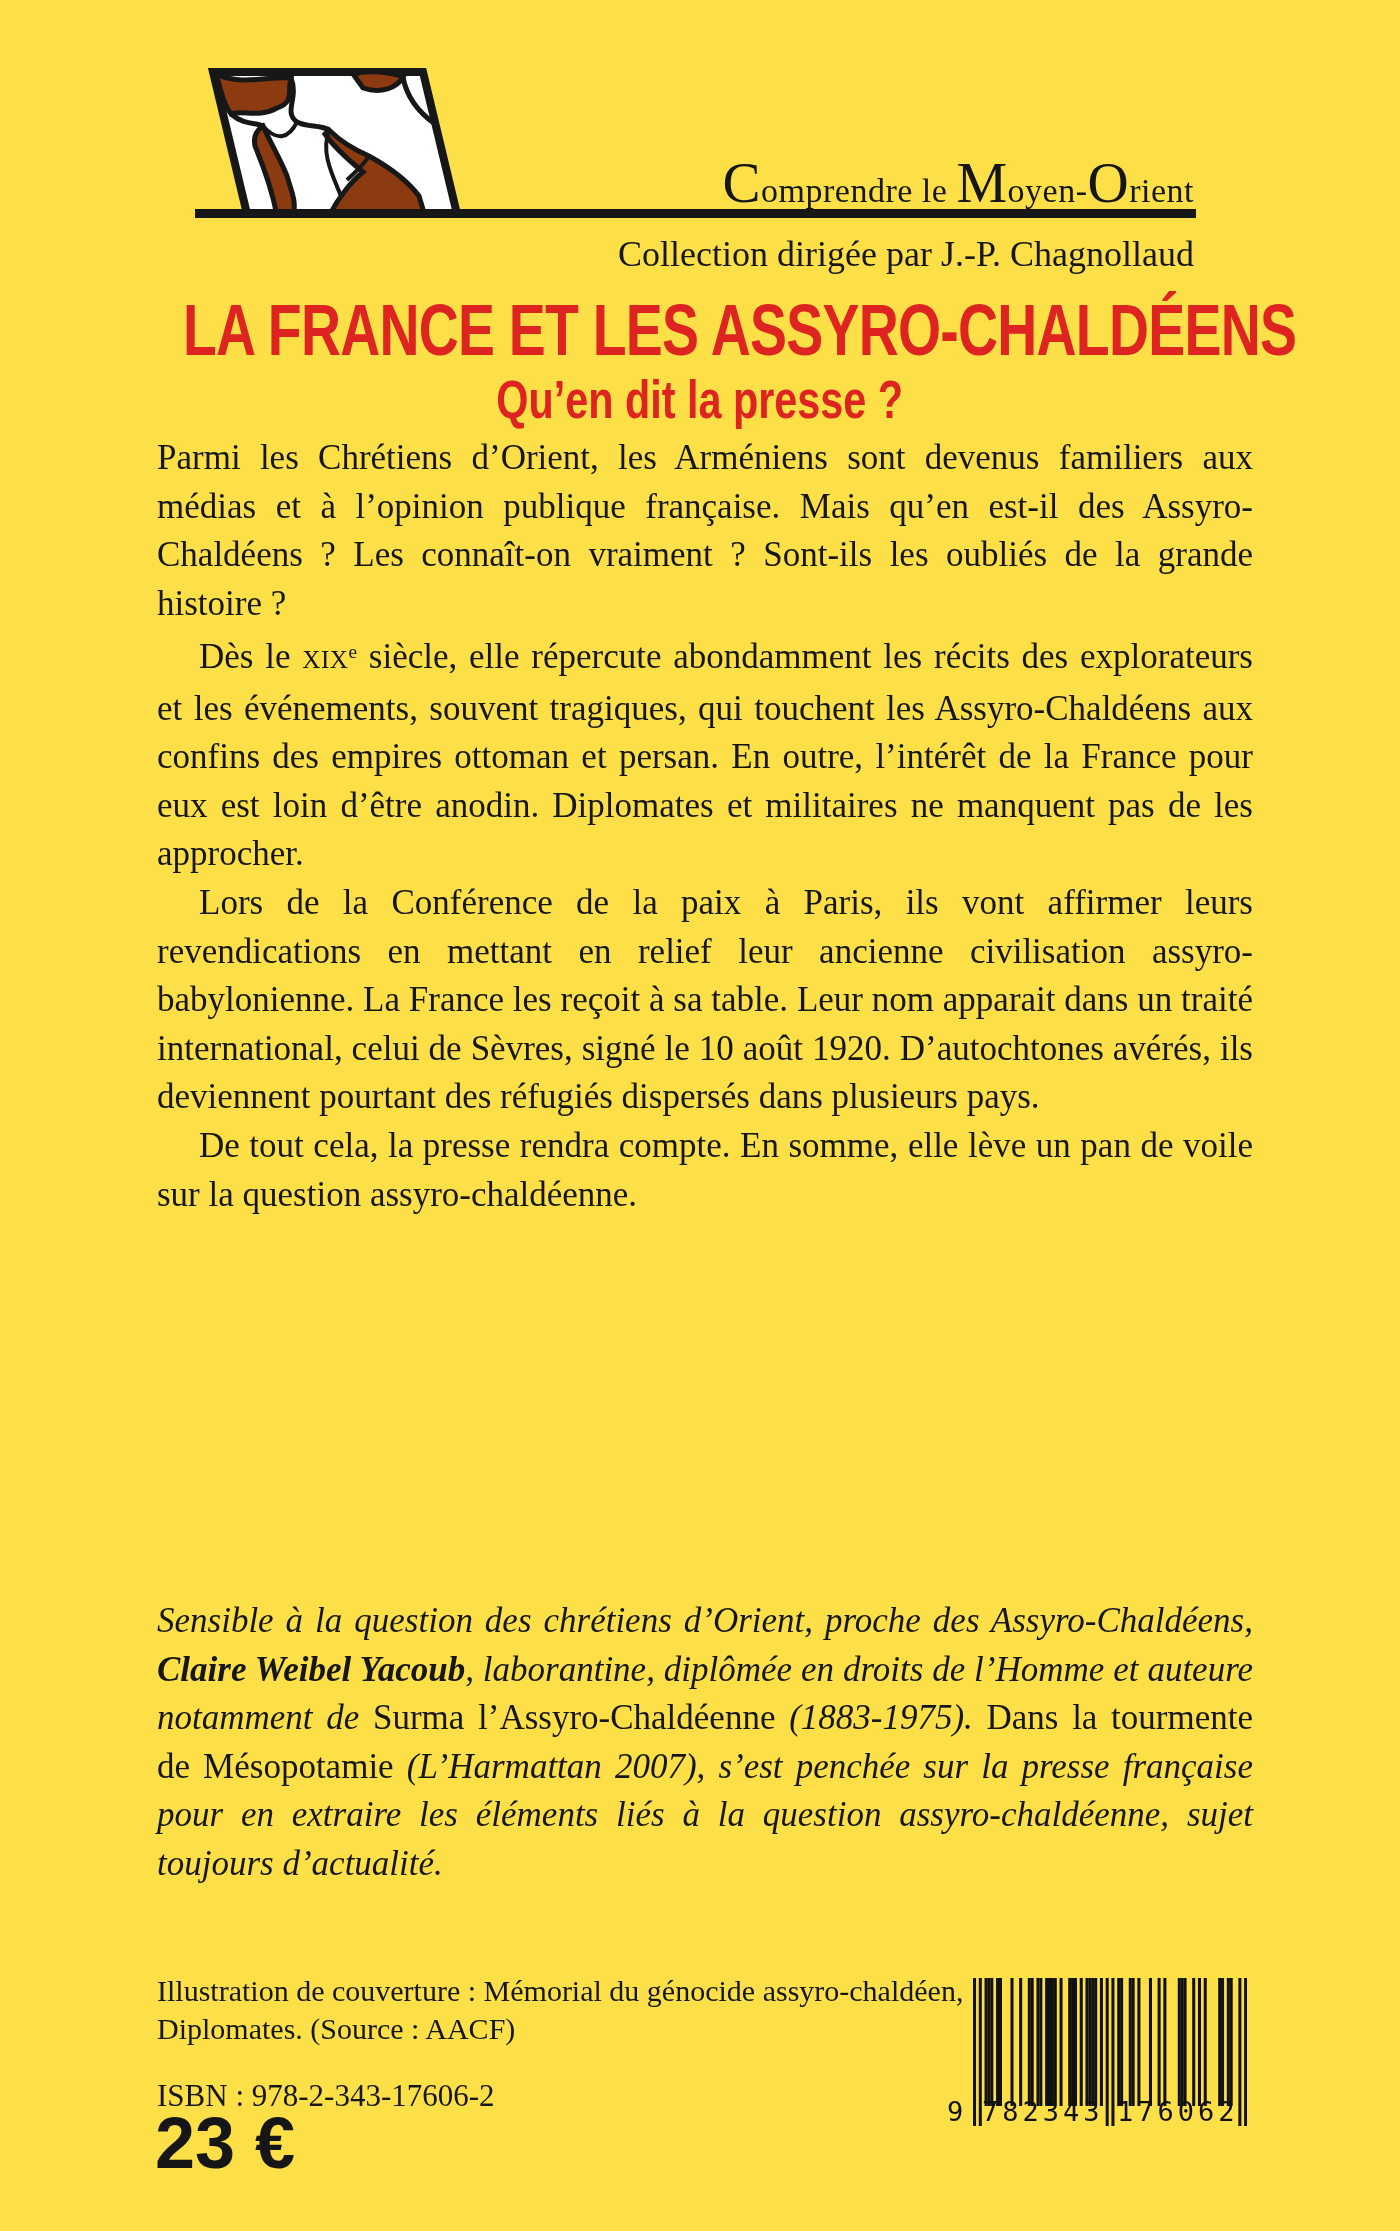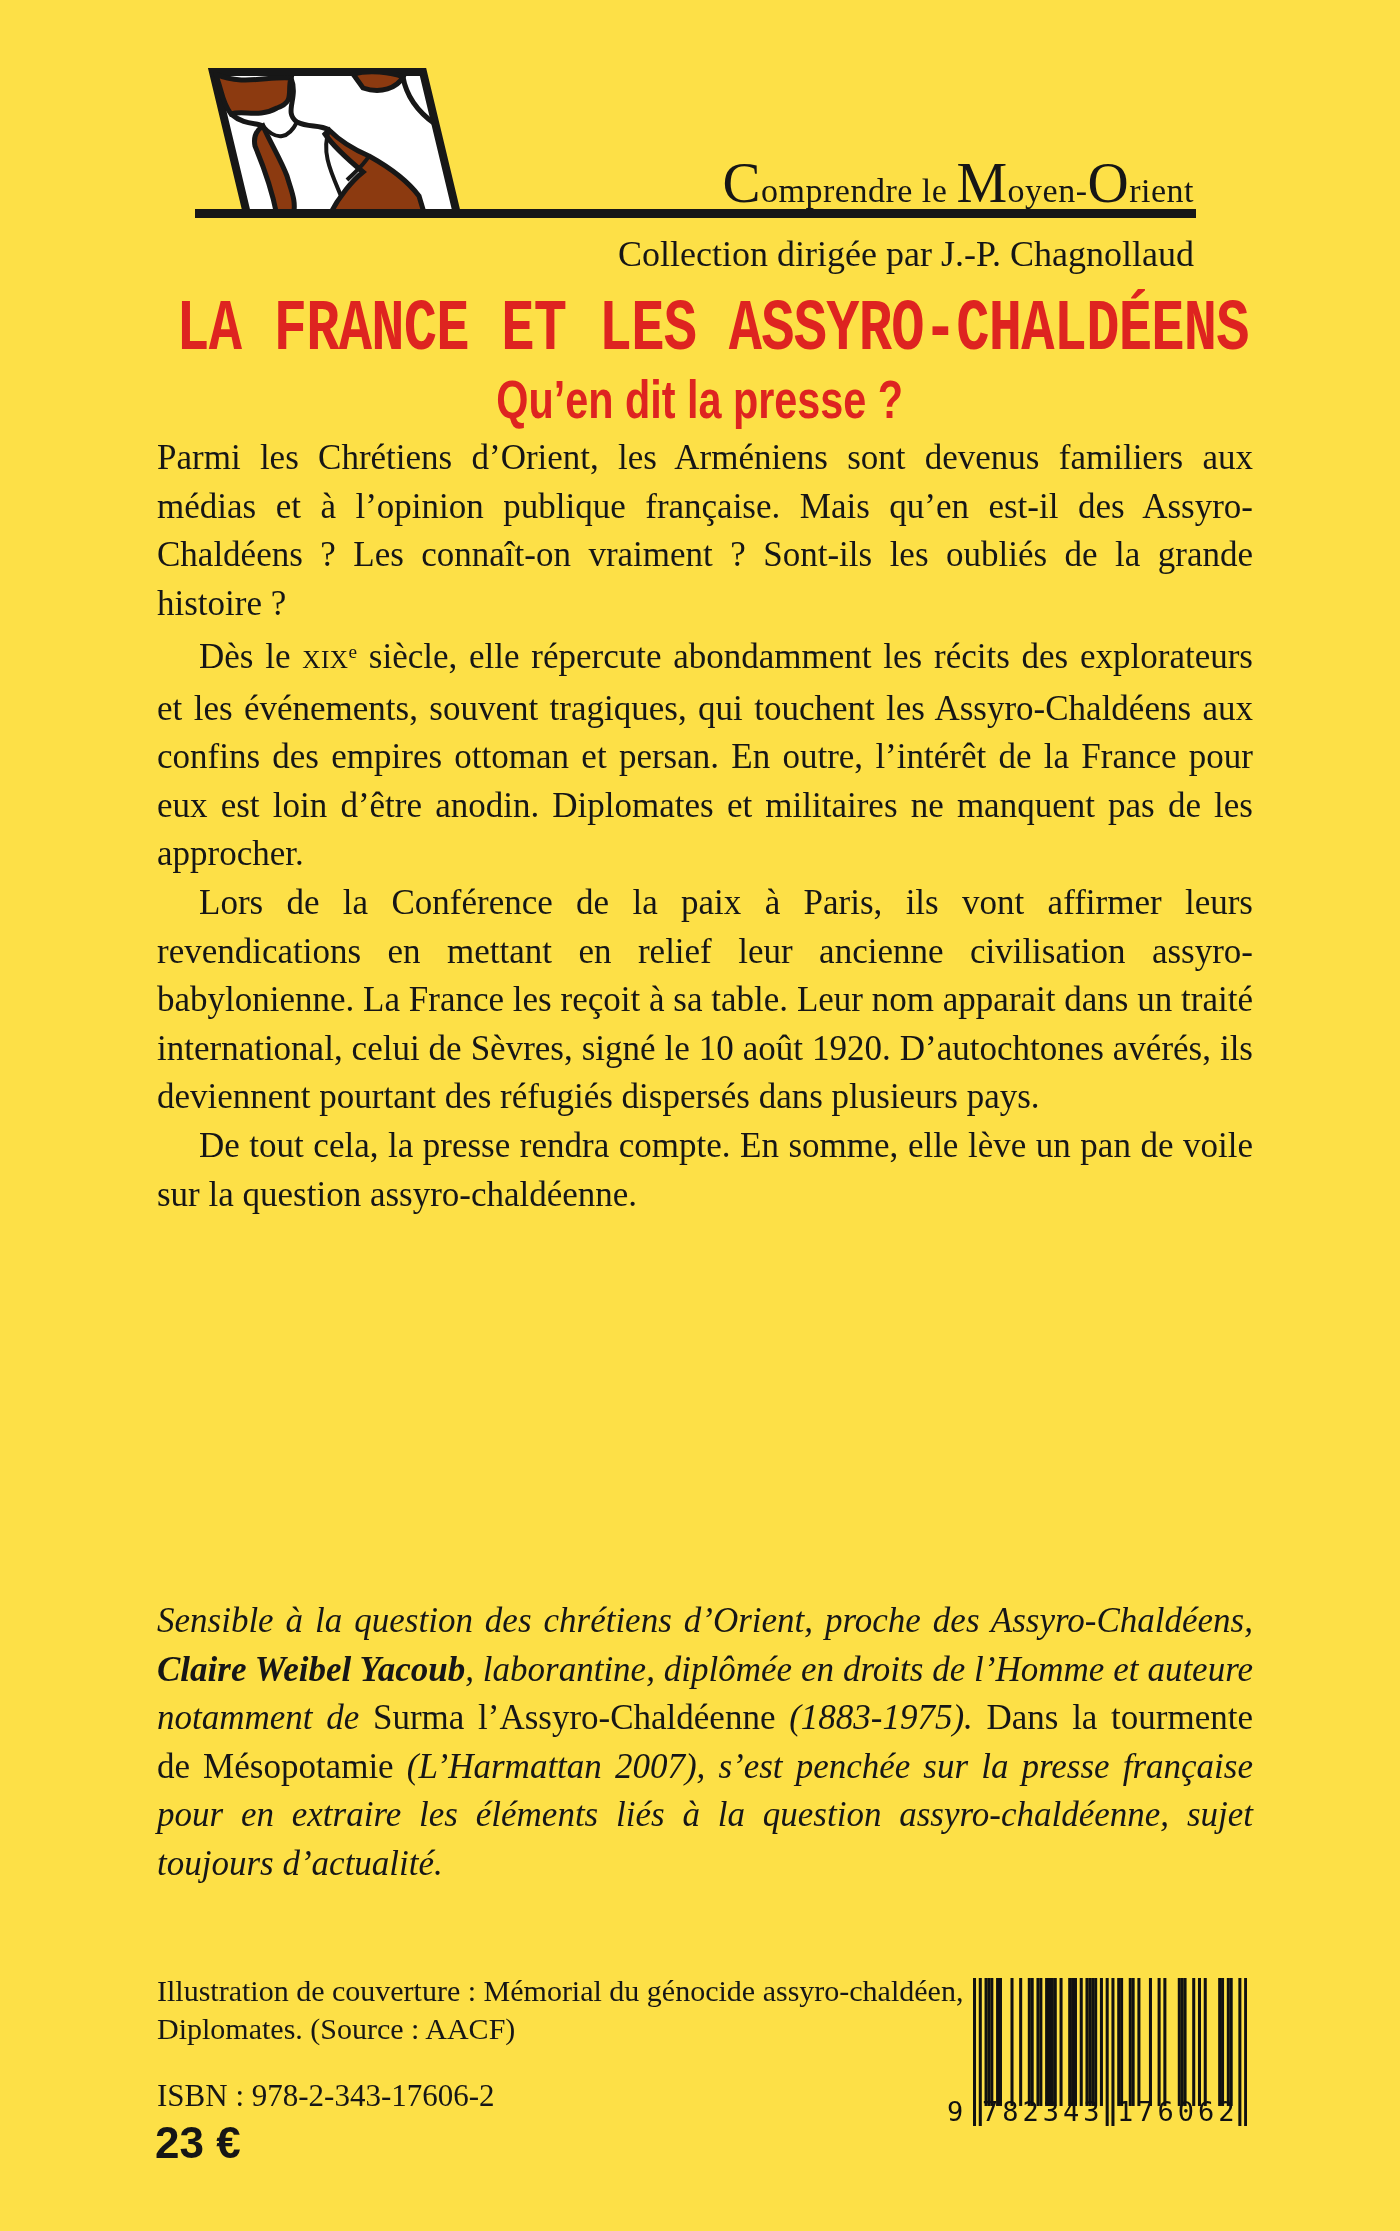--- a/index.html
+++ b/index.html
@@ -21,21 +21,21 @@
   }
   .collection-title .seg.big{font-size:57px;}
   .collection-director{
     position:absolute;top:233px;right:206px;
     font-size:36px;white-space:nowrap;
   }
   
   .main-title{
     position:absolute;top:294px;left:0;width:1184px;
     text-align:center;
-    font-family:Liberation Mono, monospace;
+    font-family:Liberation Sans, sans-serif;
     font-weight:700;
     font-size:72px;line-height:72px;
     white-space:nowrap;
   }
   .main-title .inner{display:inline-block;transform:scaleX(.77);transform-origin:55% 50%;letter-spacing:-1px;}
   .sub-title{
     position:absolute;top:372px;left:0;width:1400px;
     text-align:center;
     font-family:"Liberation Sans", sans-serif;
     font-weight:700;
@@ -63,21 +63,21 @@
   .seg.sup{font-size:.55em;vertical-align:.5em;}
   
   .cover-credit{
     position:absolute;left:157px;top:1972px;
     font-size:30px;line-height:37.5px;
   }
   .isbn-line{position:absolute;left:157px;top:2078px;font-size:31px;}
   .price{
     position:absolute;left:155px;top:2112px;
     font-family:"Liberation Sans", sans-serif;
-    font-weight:700;font-size:44px;line-height:62px;
+    font-weight:700;font-size:72px;line-height:62px;
   }
   .barcode{position:absolute;left:973px;top:1978px;width:274px;height:165px;}
   .barcode svg{position:absolute;left:0;top:0;}
   .barcode .bc-digit{
     position:absolute;top:118px;
     font-family:"DejaVu Sans Mono", monospace;
     font-size:27px;color:#111;background:transparent;
   }
   .bc-d0{left:-26px;}
   .bc-d1{left:9px;width:120px;text-align:center;letter-spacing:4px;}

